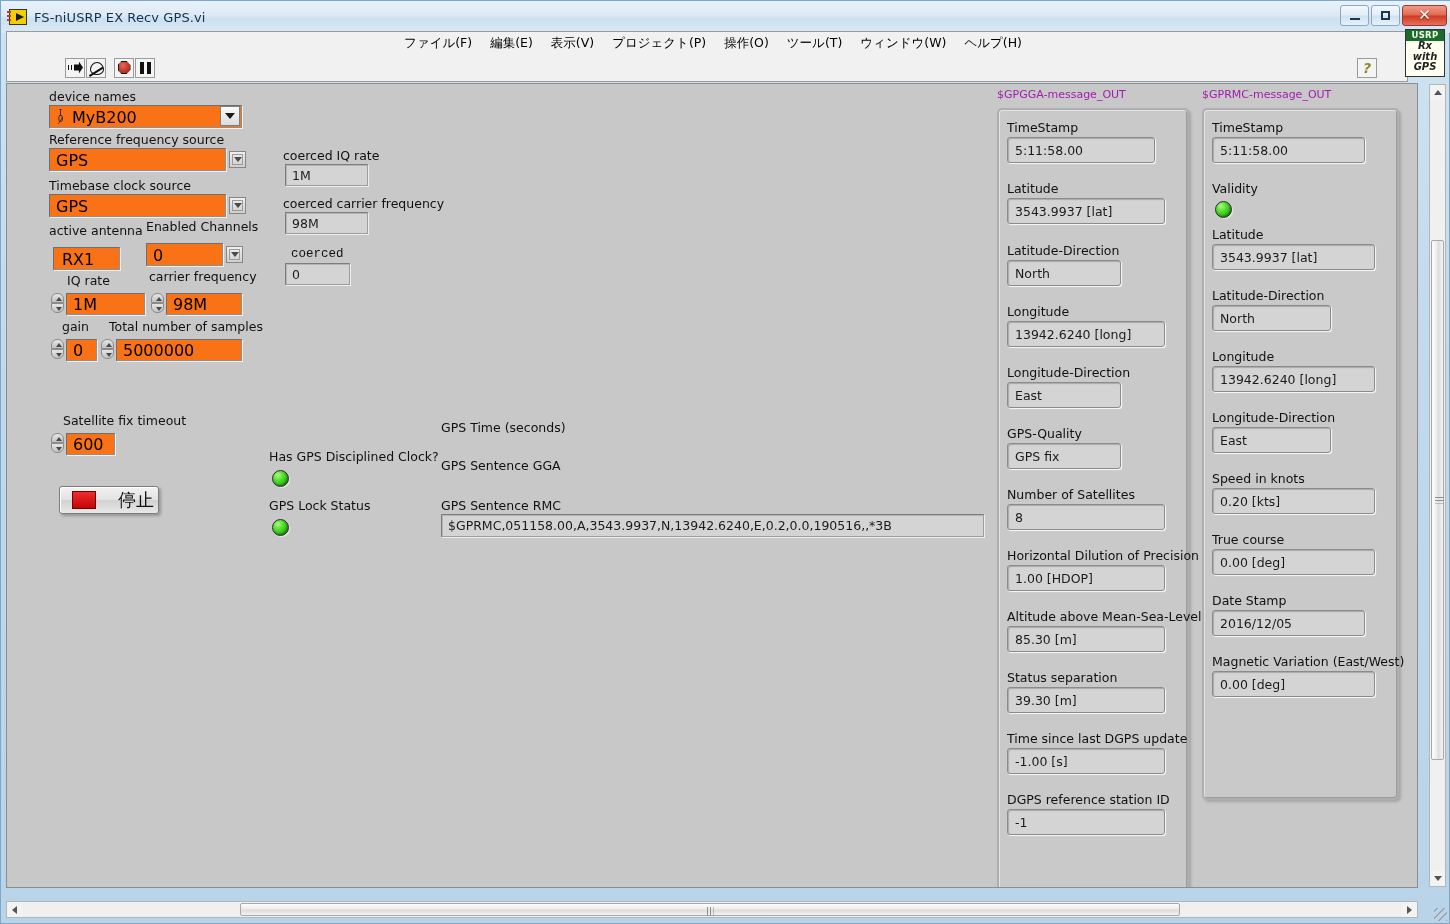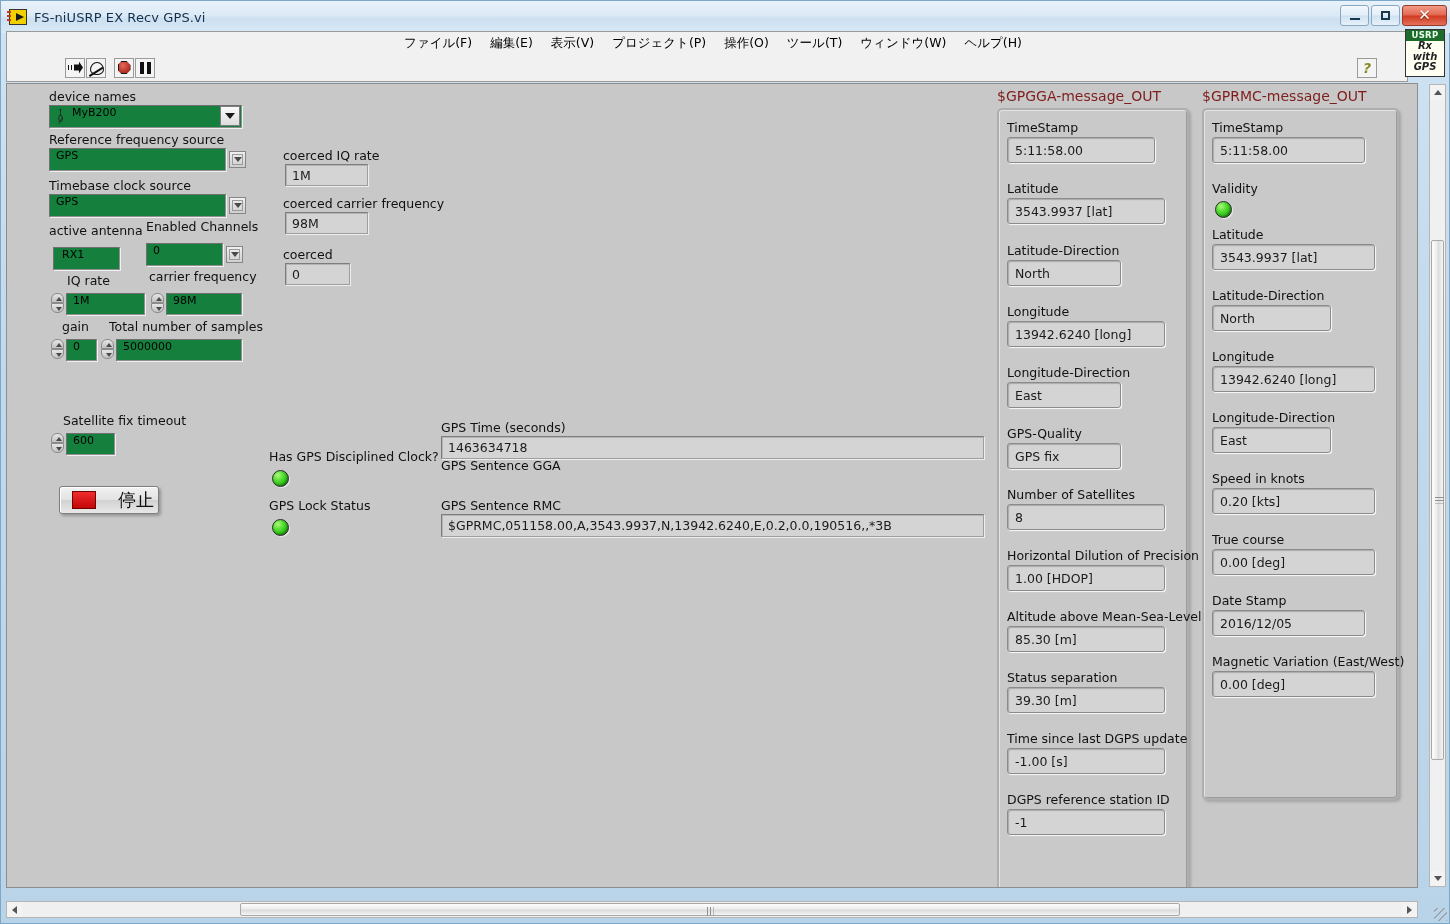--- a/index.html
+++ b/index.html
@@ -151,26 +151,26 @@
     border: 1px solid #9e9e9e;
     border-top-color: #7d7d7d; border-left-color: #7d7d7d;
     box-shadow: inset 1px 1px 0 #b4b4b4, 1px 1px 0 #eeeeee;
     font-size: 12.5px; color: #1b1b1b;
     display: flex; align-items: center; padding-left: 6px;
     white-space: nowrap; overflow: hidden;
   }
   
   .ctl {
     position: absolute;
-    background: #15803d;
+    background: #f97316;
     border: 1px solid #8f8f8f;
     border-top-color: #6f6f6f; border-left-color: #6f6f6f;
     box-shadow: 1px 1px 0 #f0f0f0;
-    font-size: 11px; color: #000;
-    display: flex; align-items: flex-start; padding-left: 6px;
+    font-size: 16px; color: #000;
+    display: flex; align-items: flex-end; padding-left: 6px;
     white-space: nowrap; overflow: hidden;
   }
   
   .ro-r {
     position: absolute;
     background: #d4d4d4;
     border: 1px solid #8b8b8b;
     border-radius: 3px;
     box-shadow: inset 1px 1px 1px #a9a9a9, 1px 1px 1px rgba(255,255,255,.9);
     font-size: 12.5px; color: #1b1b1b;
@@ -256,21 +256,21 @@
 
   
   .cluster {
     position: absolute;
     background: #c9c9c9;
     border: 2px solid #aeaeae;
     border-radius: 5px;
     box-shadow: inset 1px 1px 0 #e3e3e3, inset -1px -1px 0 #9c9c9c, 2px 2px 3px rgba(0,0,0,.18);
   }
   .cluster-title {
-    position: absolute; font-size: 14px; color: #7f1d1d; white-space: nowrap;
+    position: absolute; font-size: 11px; color: #a21caf; white-space: nowrap;
   }
 
   
   .vscroll {
     position: absolute; right: 3px; top: 83px; width: 17px; height: 803px;
     background: #f0f0f0; border: 1px solid #b5b5b5;
   }
   .hscroll {
     position: absolute; left: 5px; bottom: 5px; width: 1412px; height: 17px;
     background: #f0f0f0; border: 1px solid #b5b5b5;
@@ -468,35 +468,32 @@
     <div class="lbl" style="left:276px; top:64px;">coerced IQ rate</div>
     <div class="ro" style="left:278px; top:80px; width:83px; height:22px;">
       <span>1M</span>
     </div>
 
     <div class="lbl" style="left:276px; top:112px;">coerced carrier frequency</div>
     <div class="ro" style="left:278px; top:128px; width:83px; height:22px;">
       <span>98M</span>
     </div>
 
-    <div class="lbl" style="left:276px; top:163px;">coerced</div>
+    <div class="lbl" style="left:284px; top:163px;font-family:Liberation Mono, monospace;">coerced</div>
     <div class="ro" style="left:278px; top:179px; width:65px; height:22px;">
       <span>0</span>
     </div>
 
     <div class="lbl" style="left:262px; top:365px;">Has GPS Disciplined Clock?</div>
     <div class="led" style="left:265px; top:386px;"></div>
 
     <div class="lbl" style="left:262px; top:414px;">GPS Lock Status</div>
     <div class="led" style="left:265px; top:435px;"></div>
 
     <div class="lbl" style="left:434px; top:336px;">GPS Time (seconds)</div>
-    <div class="ro" style="left:434px; top:352px; width:543px; height:23px;">
-      <span>1463634718</span>
-    </div>
 
     <div class="lbl" style="left:434px; top:374px;">GPS Sentence GGA</div>
 
     <div class="lbl" style="left:434px; top:414px;">GPS Sentence RMC</div>
     <div class="ro" style="left:434px; top:430px; width:543px; height:23px;">
       <span>$GPRMC,051158.00,A,3543.9937,N,13942.6240,E,0.2,0.0,190516,,*3B</span>
     </div>
 
     <div class="cluster-title" style="left:990px; top:4px;">$GPGGA-message_OUT</div>
     <div class="cluster" style="left:990px; top:24px; width:192px; height:832px;"></div>

